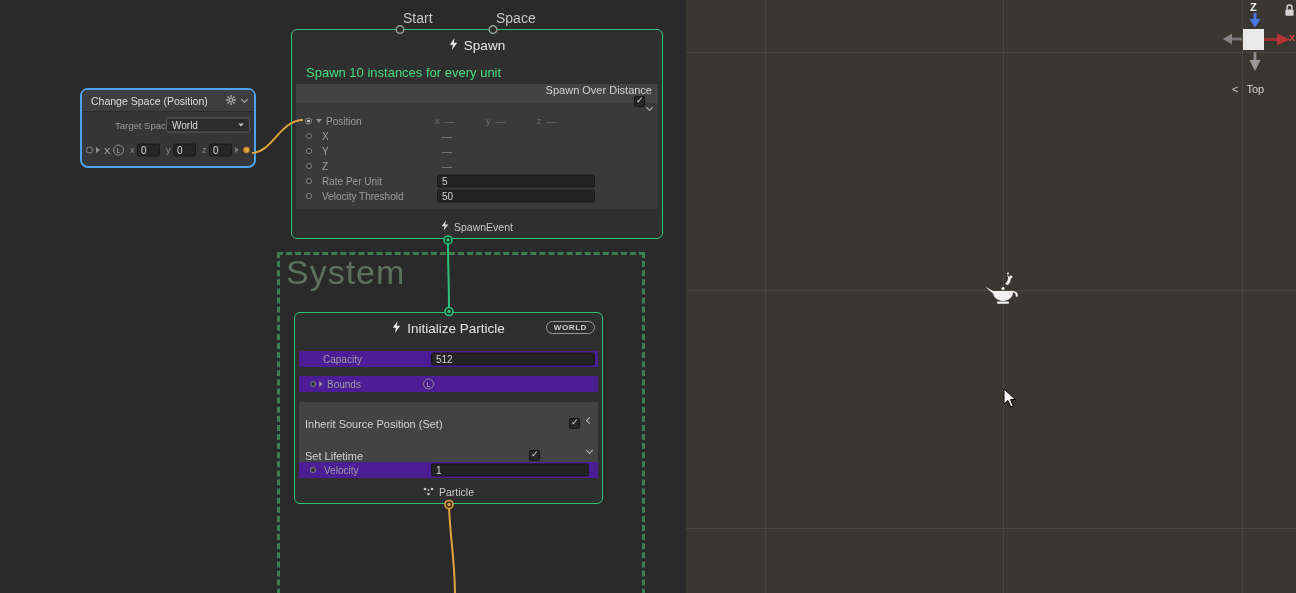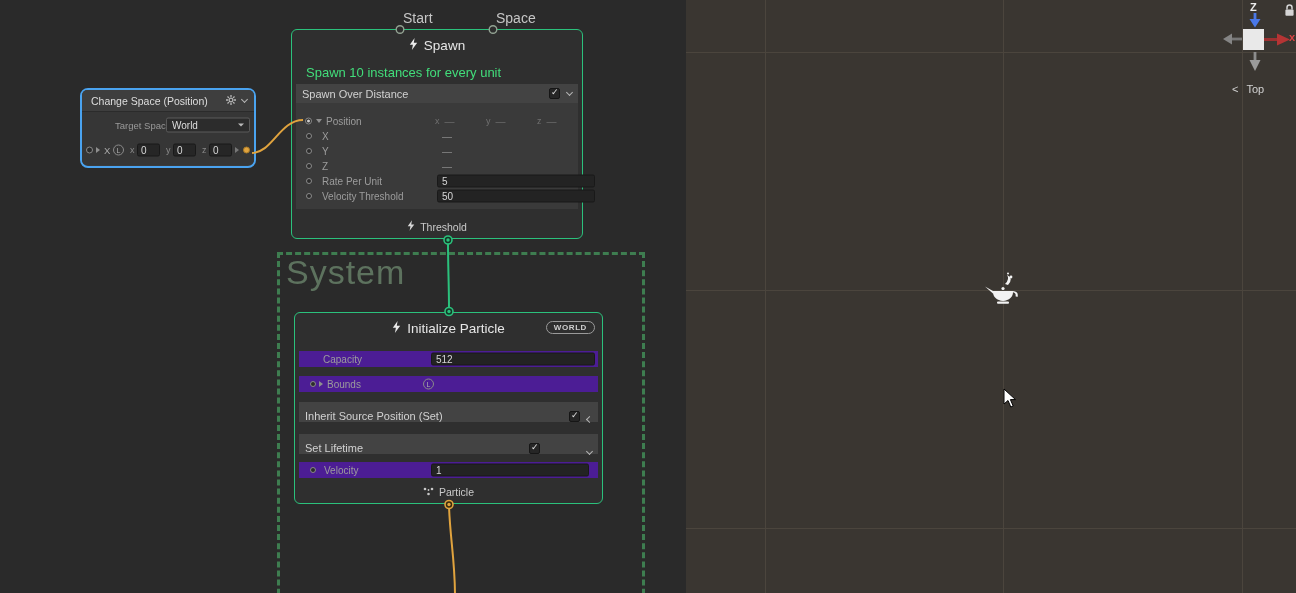--- a/index.html
+++ b/index.html
@@ -14,29 +14,29 @@
   #graph-panel { position: absolute; left: 0; top: 0; width: 686px; height: 593px; background: #2a2a2a; overflow: hidden; }
   #scene-panel { position: absolute; left: 686px; top: 0; width: 610px; height: 593px; background: #3a3631; overflow: hidden; }
 
   
   #system-region { position: absolute; left: 277px; top: 252px; width: 368px; height: 370px; border: 3px dashed #3e7d50; z-index: 1; }
   #system-label { position: absolute; left: 286px; top: 253px; font-size: 34px; color: #5d725e; letter-spacing: 1px; z-index: 2; }
 
   
   .ctx-node { position: absolute; background: #2f2f2f; border: 1px solid #2bc17c; border-radius: 6px; z-index: 10; }
   .ctx-title { position: relative; height: 30px; display: flex; align-items: center; justify-content: center; gap: 6px; color: #e6e6e6; font-size: 13.5px; }
-  .block-bar { position: relative; margin: 0 4px; height: 19px; background: #434343; display: flex; align-items: center; padding: 0 6px; font-size: 11px; color: #d2d2d2; }
+  .block-bar { position: relative; margin: 0 4px; height: 19px; background: #434343; display: flex; align-items: flex-end; padding: 0 6px; font-size: 11px; color: #d2d2d2; flex-direction: column; }
   .bar-spacer { flex: 1; }
   .checkbox { width: 11px; height: 11px; background: #262626; border: 1px solid #161616; border-radius: 2px; position: relative; margin-right: 7px; flex: none; }
   .checkbox::after { content: "✓"; position: absolute; left: 1px; top: -2px; font-size: 9px; color: #e2e2e2; }
   .chev { display: inline-block; width: 5px; height: 5px; border-right: 1.5px solid #b5b5b5; border-bottom: 1.5px solid #b5b5b5; flex: none; }
   .chev-down { transform: rotate(45deg); margin-top: -2px; }
   .chev-left { transform: rotate(135deg); }
 
-  #spawn-node { left: 291px; top: 29px; width: 292px; height: 210px; }
+  #spawn-node { left: 291px; top: 29px; width: 372px; height: 210px; }
   .spawn-sub { height: 24px; display: flex; align-items: center; padding-left: 14px; font-size: 13px; color: #42de7b; }
 
   .rows { margin: 0 4px; background: #3a3a3a; padding: 10px 0 6px; }
   .prow { position: relative; height: 15px; font-size: 10px; color: #9c9c9c; }
   .prow > * { position: absolute; top: 50%; transform: translateY(-50%); }
   .port { width: 7px; height: 7px; border: 1px solid #8a8a8a; border-radius: 50%; background: #2b2b2b; }
   .port-dot::after { content: ""; position: absolute; inset: 1px; border-radius: 50%; background: #cfcfcf; }
   .port-filled { background: #e0a33e; border-color: #a87a28; }
   .tri-down { width: 0; height: 0; border-left: 3.5px solid transparent; border-right: 3.5px solid transparent; border-top: 4.5px solid #8f8f8f; }
   .tri-right { width: 0; height: 0; border-top: 3.5px solid transparent; border-bottom: 3.5px solid transparent; border-left: 4.5px solid #8f8f8f; }
@@ -49,21 +49,21 @@
 
   .anchor-label { position: absolute; font-size: 14px; color: #c6c6c6; z-index: 12; }
 
   
   #init-node { left: 294px; top: 312px; width: 309px; height: 192px; }
   .world-badge { position: absolute; right: 7px; top: 8px; height: 13px; border: 1px solid #9a9a9a; border-radius: 7px; font-size: 8px; font-weight: bold; letter-spacing: .6px; color: #cfcfcf; display: flex; align-items: center; padding: 0 7px; }
   .irow { position: absolute; left: 4px; right: 4px; height: 16px; background: #4c1d95; font-size: 10px; color: #9c9c9c; }
   .irow > * { position: absolute; top: 50%; transform: translateY(-50%); }
   #row-capacity { top: 38px; }
   #row-bounds { top: 63px; }
-  .iblock { position: absolute; left: 4px; right: 4px; height: 20px; background: #434343; display: flex; align-items: flex-end; padding: 0 6px; font-size: 11px; color: #d2d2d2; }
+  .iblock { position: absolute; left: 4px; right: 4px; height: 20px; background: #434343; display: flex; align-items: flex-start; padding: 16px 6px; font-size: 11px; color: #d2d2d2; }
   #blk-inherit { top: 89px; }
   #blk-setlifetime { top: 121px; gap: 40px; }
   #row-lifetime { top: 149px; }
   .space-circ { width: 11px; height: 11px; border: 1px solid #8a8a8a; border-radius: 50%; font-size: 7px; color: #b0b0b0; display: flex; align-items: center; justify-content: center; }
 
   
   #cs-node { position: absolute; left: 80px; top: 88px; width: 176px; height: 80px; background: #3b3b3b; border: 2px solid #4aa3f0; border-radius: 8px; z-index: 10; }
   #cs-header { position: relative; height: 22px; display: flex; align-items: center; gap: 6px; padding: 0 7px 0 9px; font-size: 10.5px; color: #dedede; background: #3e3e3e; border-bottom: 1px solid #2b2b2b; border-radius: 5px 5px 0 0; }
   #cs-title { flex: 1; }
   #cs-body { position: relative; height: 53px; background: #363636; border-radius: 0 0 5px 5px; }
@@ -153,21 +153,21 @@
         <span class="port" style="left:10px; width:6px; height:6px;"></span>
         <span style="left:26px;">Velocity Threshold</span>
         <span class="pfield">50</span>
       </div>
     </div>
 
     <div class="flow-out">
       <span><svg width="8" height="11" viewBox="0 0 9 12">
             <polygon points="5.6,0 0.8,6.8 3.9,6.8 2.9,12 8.2,4.8 4.8,4.8" fill="#d8d8d8"></polygon>
           </svg></span>
-      <span>Threshold</span>
+      <span>SpawnEvent</span>
     </div>
   </div>
 
   <div id="cs-node">
     <div id="cs-header">
       <span id="cs-title">Change Space (Position)</span>
       <span>
         <svg width="10" height="10" viewBox="0 0 10 10">
             <circle cx="5" cy="5" r="1.9" fill="none" stroke="#b8b8b8" stroke-width="1.2"></circle>
             <g stroke="#b8b8b8" stroke-width="1.3">

